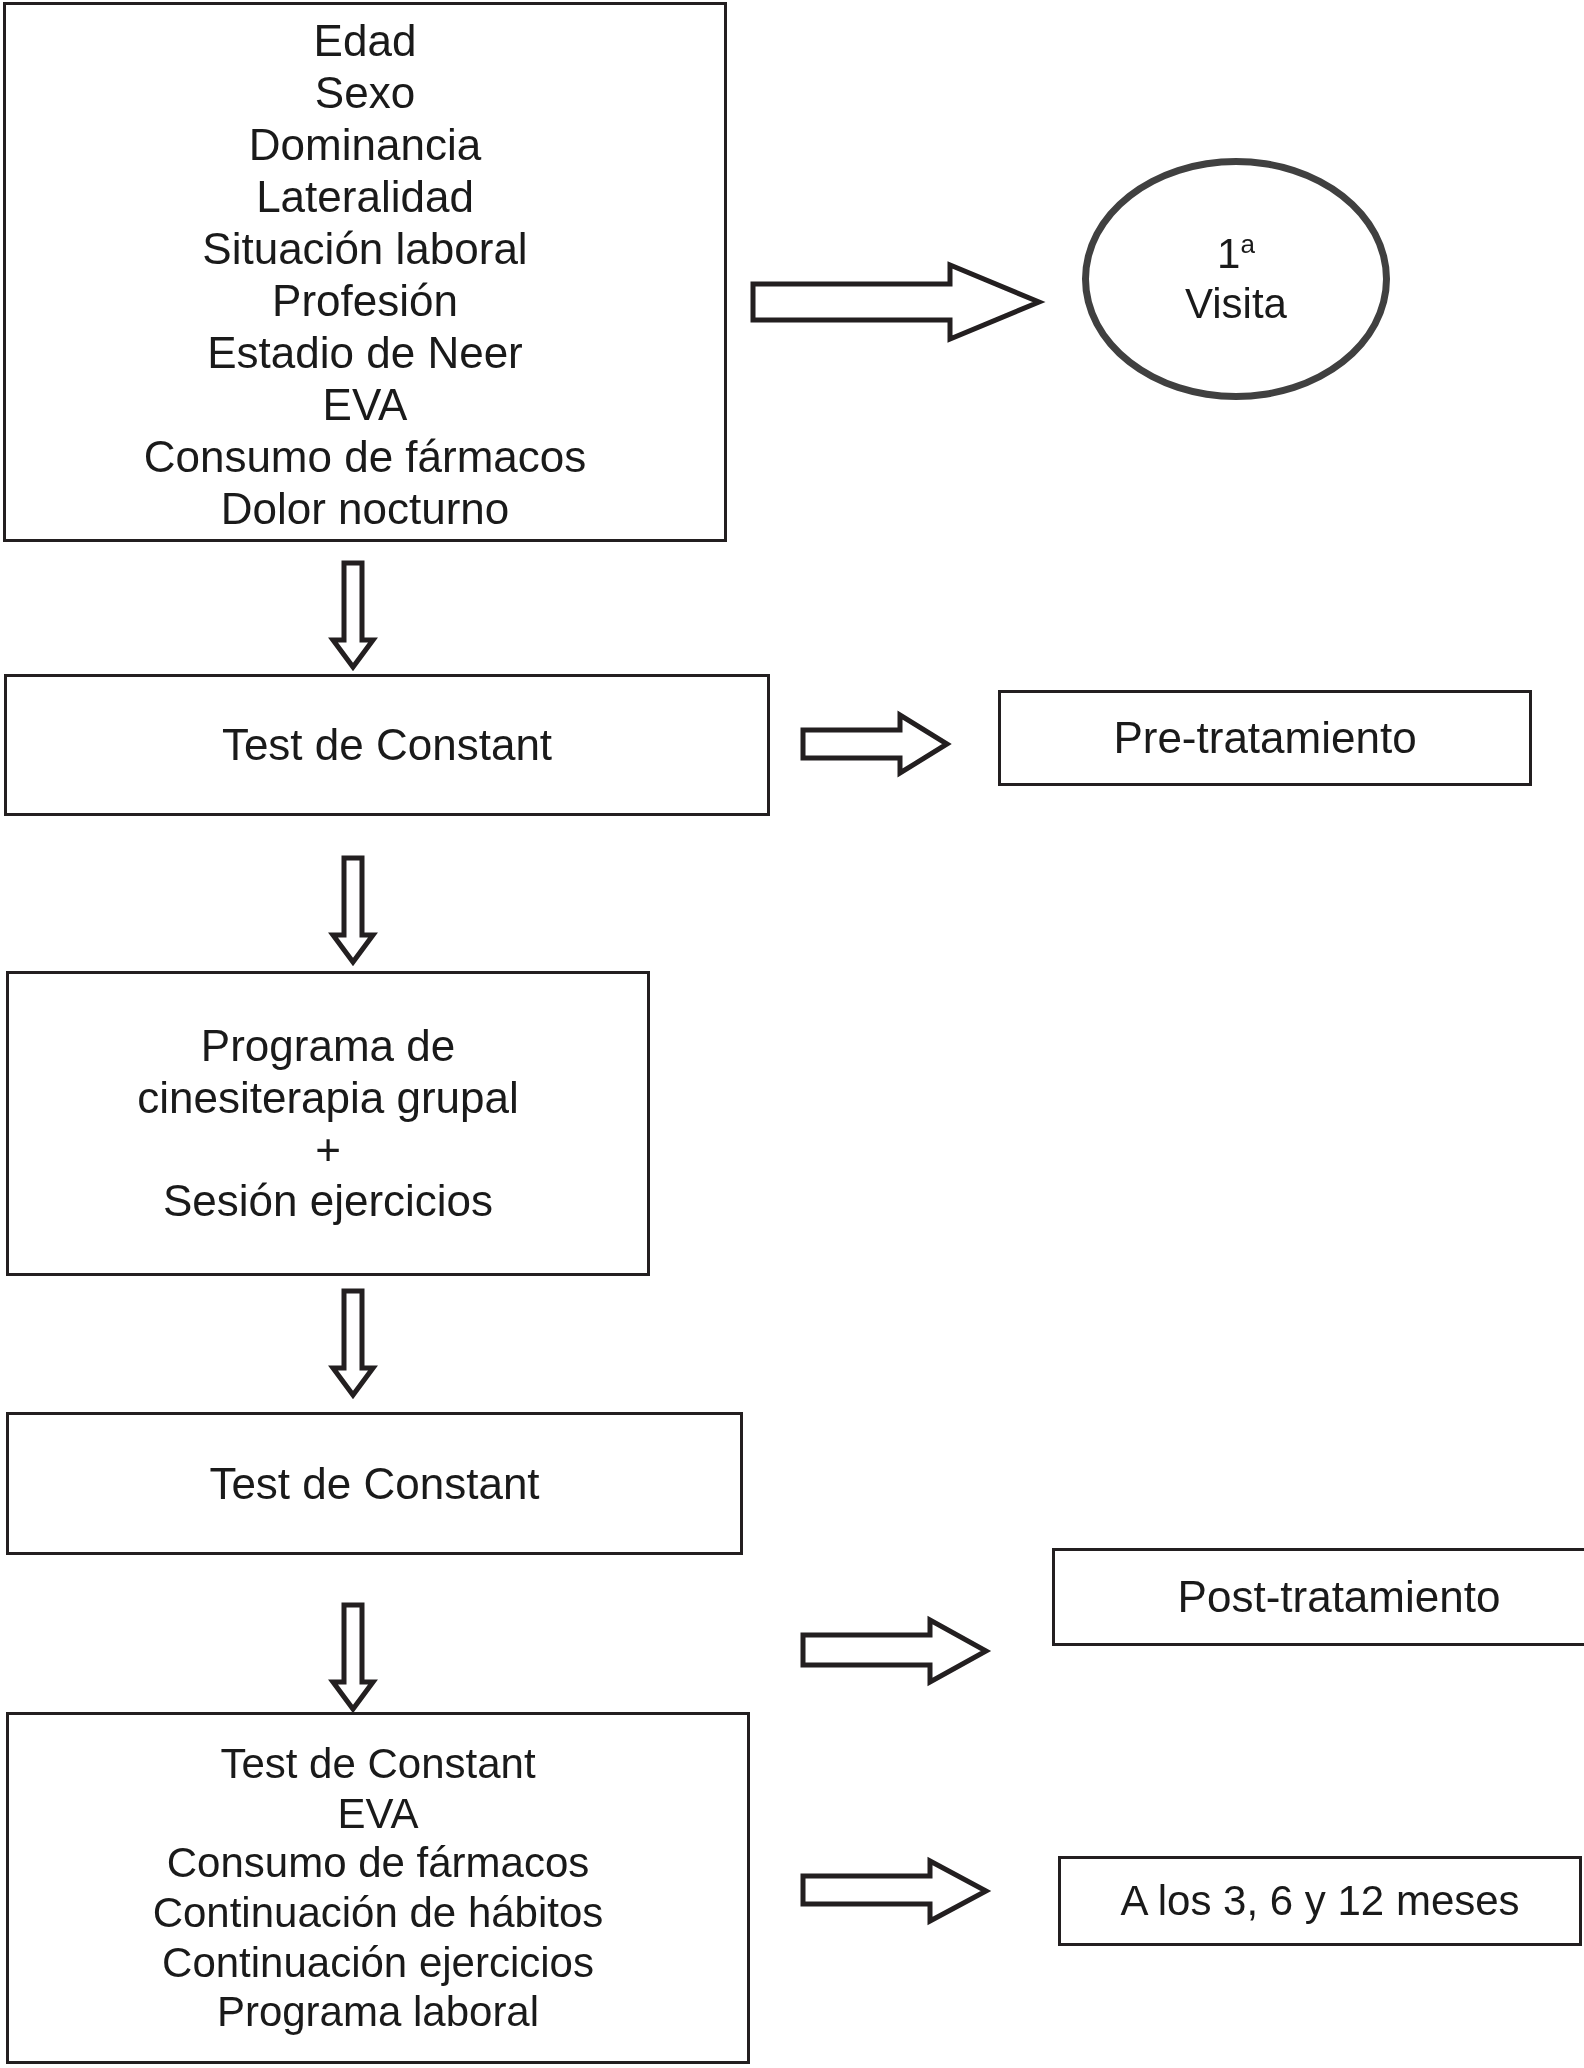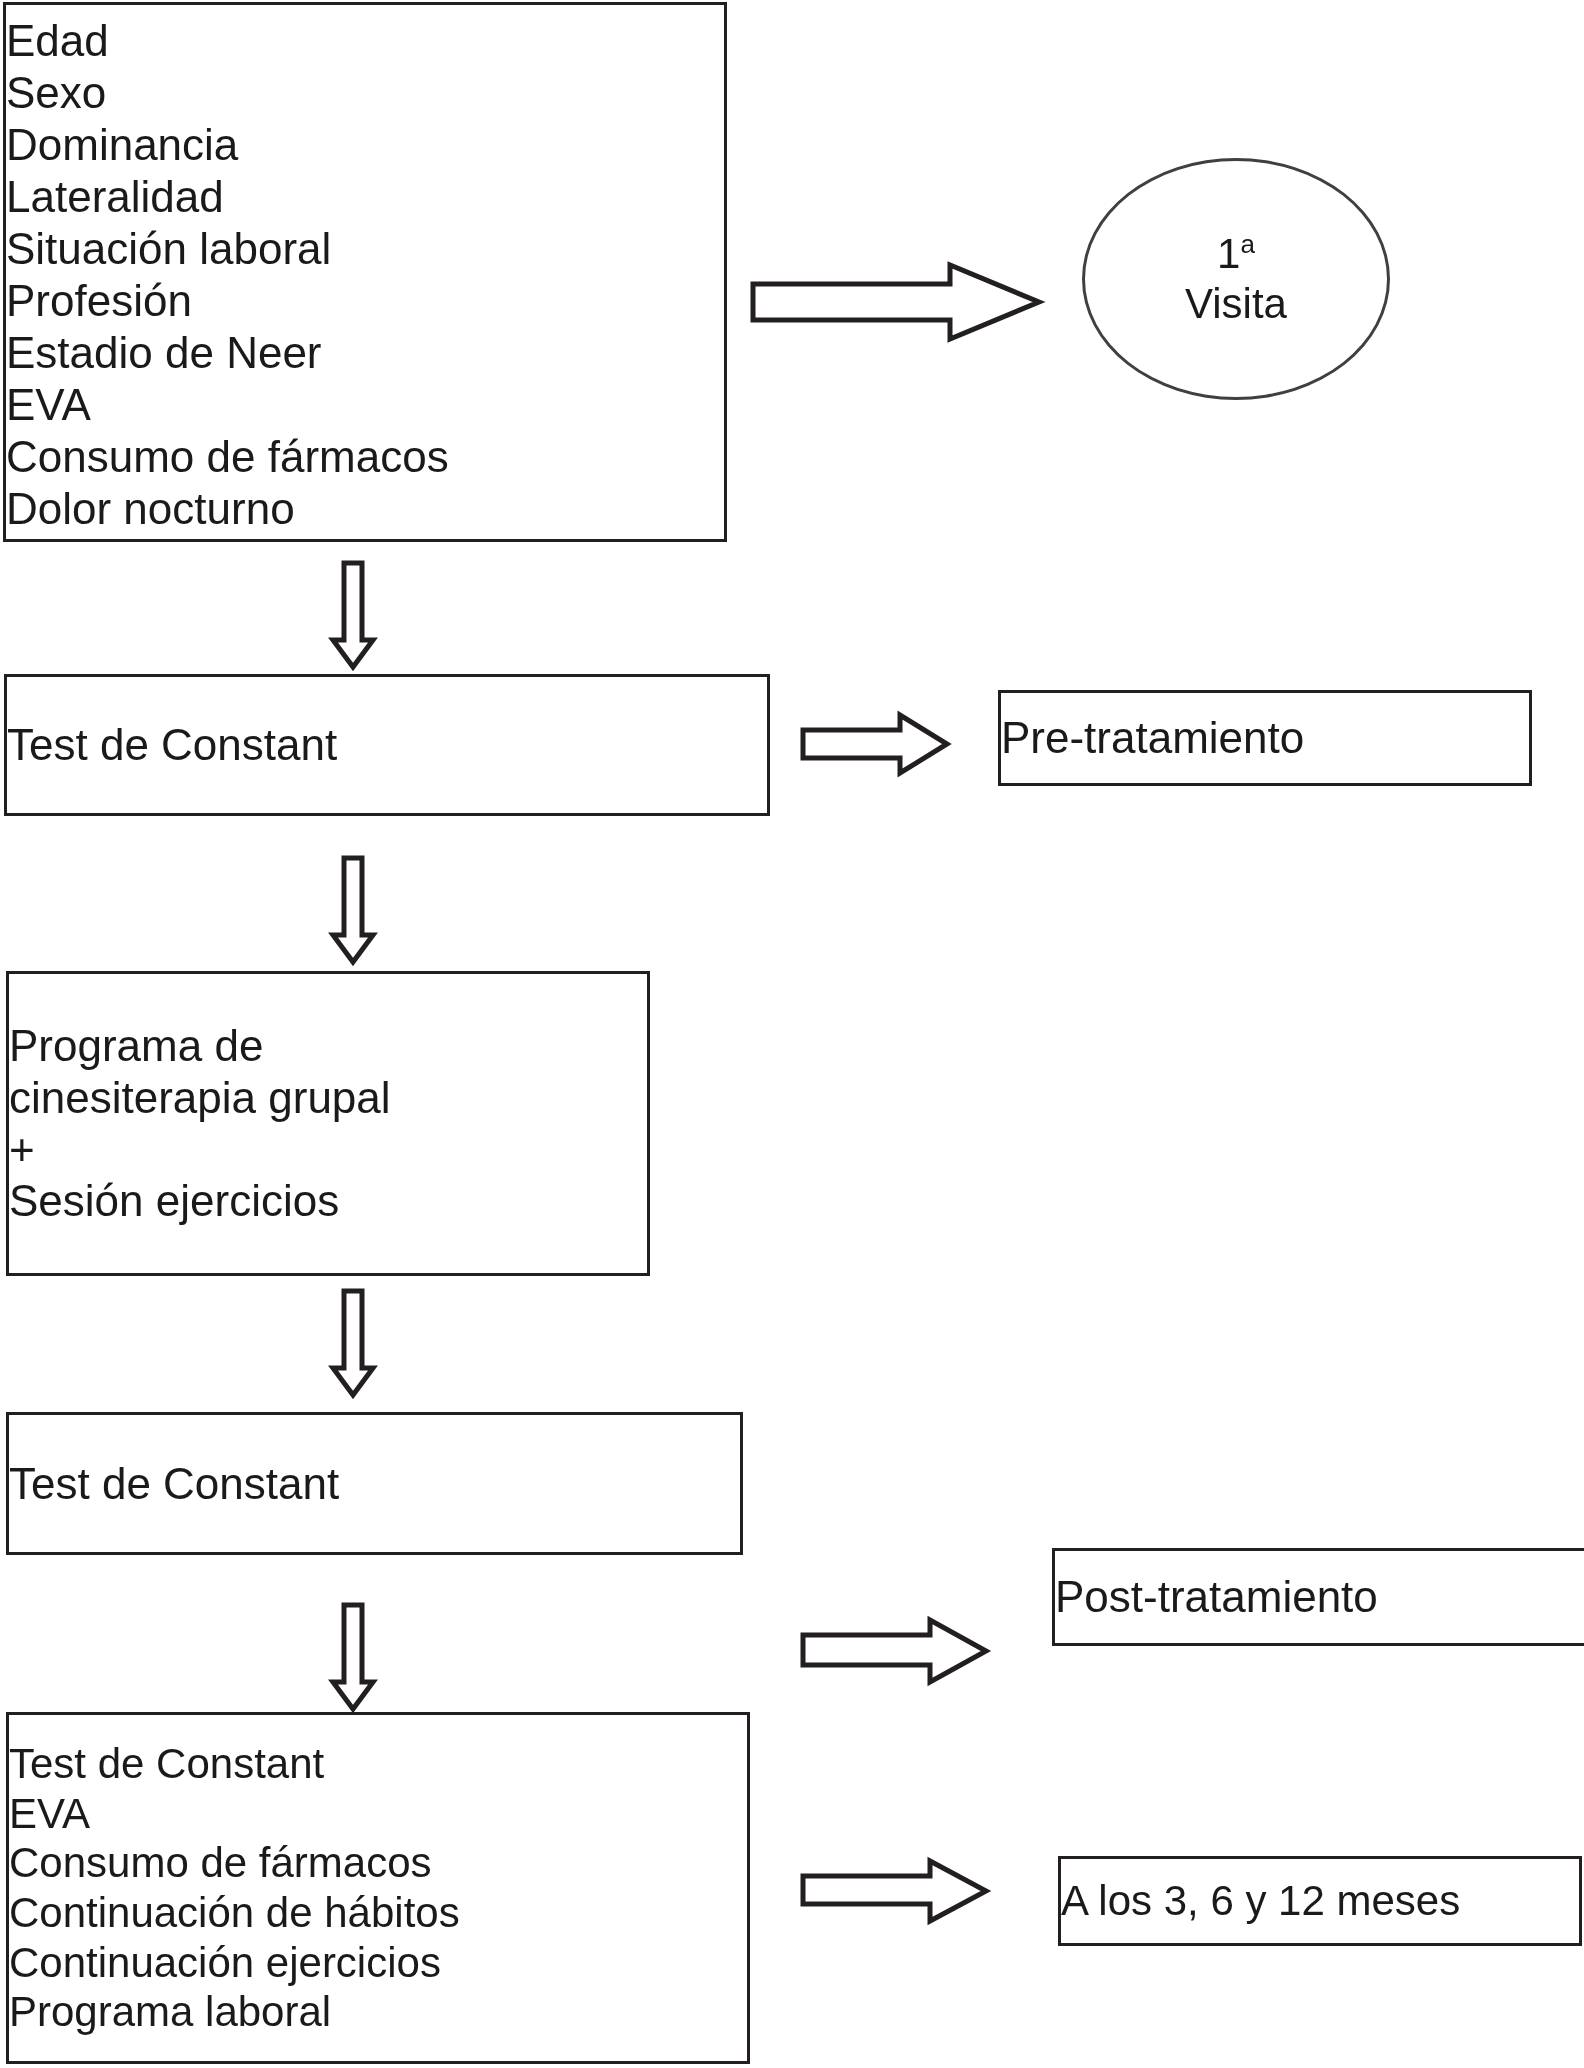--- a/index.html
+++ b/index.html
@@ -18,27 +18,27 @@
     background: #ffffff;
     overflow: hidden;
   }
   .node-box {
     position: absolute;
     border: 3px solid #231f20;
     background: #ffffff;
     box-sizing: border-box;
     display: flex;
     flex-direction: column;
-    align-items: flex-start;
+    align-items: center;
     justify-content: center;
     text-align: center;
   }
   .node-ellipse {
     position: absolute;
-    border: 3px solid #404040;
+    border: 7px solid #404040;
     border-radius: 50%;
     background: #ffffff;
     box-sizing: border-box;
     display: flex;
     flex-direction: column;
     align-items: center;
     justify-content: center;
     text-align: center;
   }
   .line {

